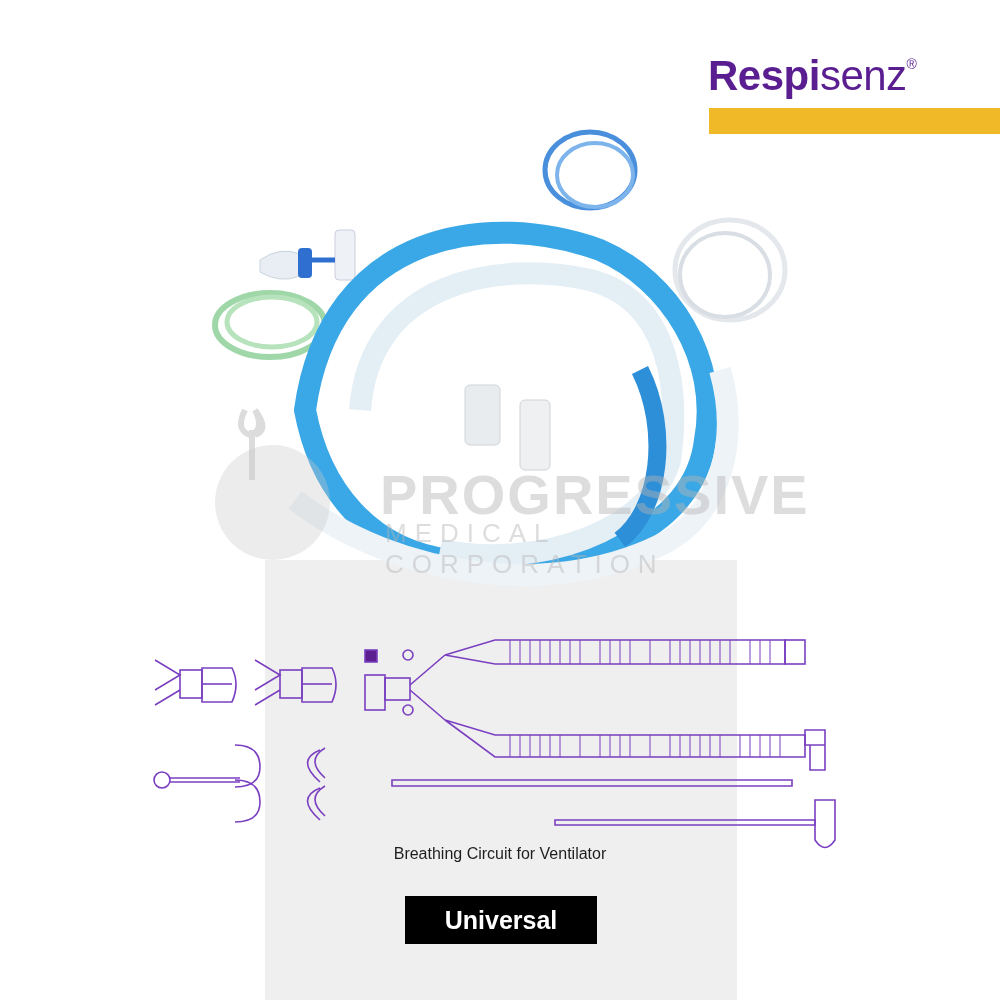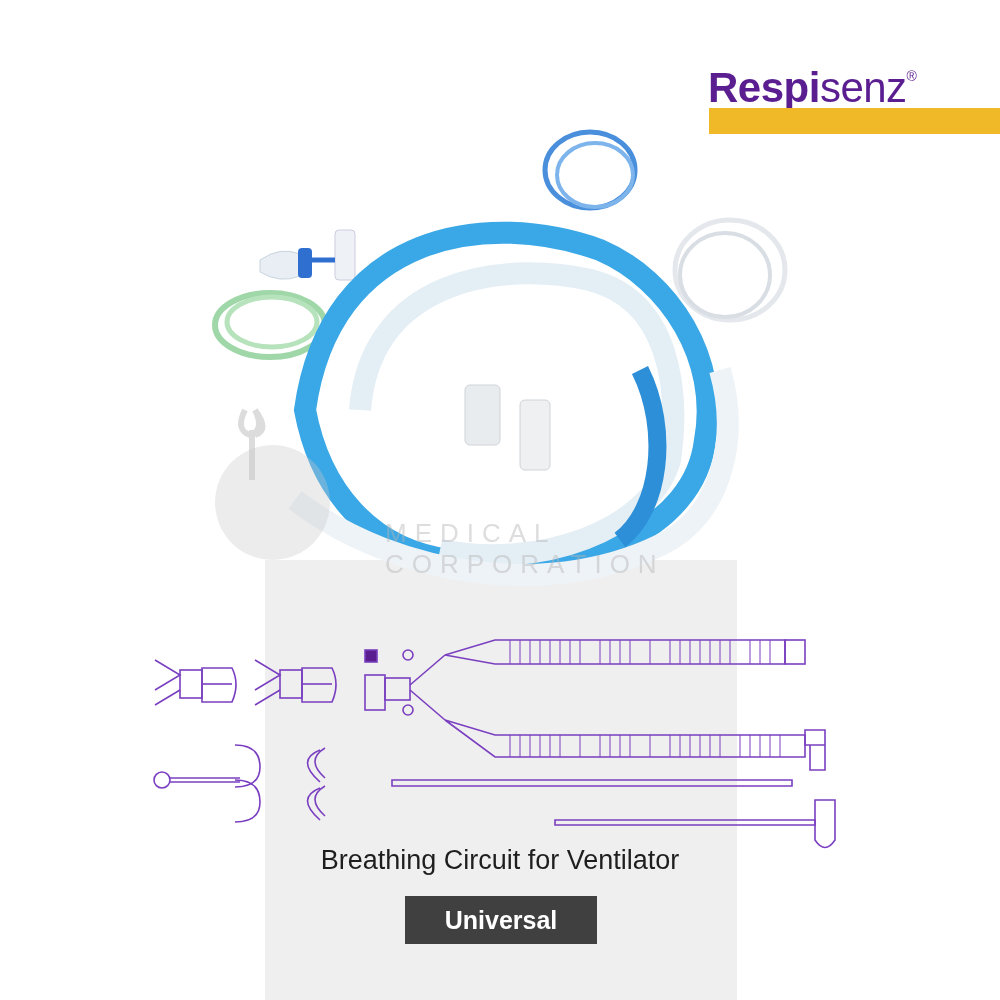--- a/index.html
+++ b/index.html
@@ -1,30 +1,30 @@
 <!DOCTYPE html>
 <html><head>
 <meta charset="utf-8">
 <style>
   html,body{margin:0;padding:0;}
   body{width:1000px;height:1000px;position:relative;overflow:hidden;background:#ffffff;font-family:"Liberation Sans",sans-serif;}
   .panel{position:absolute;left:265px;top:560px;width:472px;height:440px;background:#efefef;}
-  .brand{position:absolute;left:708px;top:52px;font-size:42px;color:#5a1e91;letter-spacing:-0.5px;white-space:nowrap;margin-top:12px;}
+  .brand{position:absolute;left:708px;top:52px;font-size:42px;color:#5a1e91;letter-spacing:-0.5px;white-space:nowrap;}
   .brand b{font-weight:bold;}
   .brand .light{font-weight:normal;}
   .brand sup{font-size:14px;vertical-align:top;position:relative;top:4px;}
   .yellow-bar{position:absolute;left:709px;top:108px;width:291px;height:26px;background:#f0b928;}
   .watermark{position:absolute;left:215px;top:440px;width:600px;height:130px;pointer-events:none;}
   .wm-circle{position:absolute;left:0;top:5px;width:115px;height:115px;border-radius:50%;background:rgba(200,200,200,0.35);}
   .wm-text1{position:absolute;left:165px;top:22px;font-size:56px;font-weight:bold;color:rgba(180,180,180,0.45);letter-spacing:2px;}
   .wm-text2{position:absolute;left:170px;top:78px;font-size:26px;color:rgba(180,180,180,0.45);letter-spacing:8px;}
   .photo{position:absolute;left:200px;top:110px;width:620px;height:500px;}
   .diagram{position:absolute;left:150px;top:630px;width:710px;height:240px;}
-  .title{position:absolute;left:0;width:1000px;top:845px;text-align:center;font-size:27px;color:#1e1e1e;}
-  .badge{position:absolute;left:405px;top:896px;width:192px;height:48px;background:#404040;color:#ffffff;font-size:25px;font-weight:bold;display:flex;align-items:center;justify-content:center;}
+  .title{position:absolute;left:0;width:1000px;top:845px;text-align:center;font-size:16px;color:#1e1e1e;}
+  .badge{position:absolute;left:405px;top:896px;width:192px;height:48px;background:#000000;color:#ffffff;font-size:25px;font-weight:bold;display:flex;align-items:center;justify-content:center;}
 </style>
 </head>
 <body>
 
 <div class="panel"></div>
 
 <div class="brand"><b>Respi</b><span class="light">senz</span><sup>®</sup></div>
 <div class="yellow-bar"></div>
 
 <svg class="photo" viewBox="0 0 620 500">
@@ -50,20 +50,21 @@
   <path d="M160 300 C170 170 300 150 390 170 C470 190 480 280 470 350 C450 420 340 460 240 440" fill="none" stroke="#e4eef5" stroke-width="22"></path>
   <path d="M95 390 C200 470 360 490 470 430 C520 400 540 330 520 260" fill="none" stroke="#eef3f7" stroke-width="22"></path>
   <path d="M440 260 C470 320 460 400 420 430" fill="none" stroke="#2d8fd8" stroke-width="18"></path>
 
   <rect x="265" y="275" width="35" height="60" rx="5" fill="#e9ecef" stroke="#cfd4d8"></rect>
   <rect x="320" y="290" width="30" height="70" rx="5" fill="#eef0f2" stroke="#cfd4d8"></rect>
 </svg>
 
 <div class="watermark">
   <div class="wm-circle"></div>
+  <div class="wm-text1">PROGRESSIVE</div>
   <div class="wm-text2">MEDICAL CORPORATION</div>
 </div>
 
 <svg class="diagram" viewBox="0 0 710 240" fill="none" stroke="#7a3fc0" stroke-width="1.6">
 
   <g>
     <path d="M5 30 l25 15 l-25 15 M5 75 l25 -15"></path>
     <rect x="30" y="40" width="22" height="28"></rect>
     <path d="M52 38 h30 q8 16 0 34 h-30z"></path>
     <line x1="52" y1="54" x2="82" y2="54"></line>

